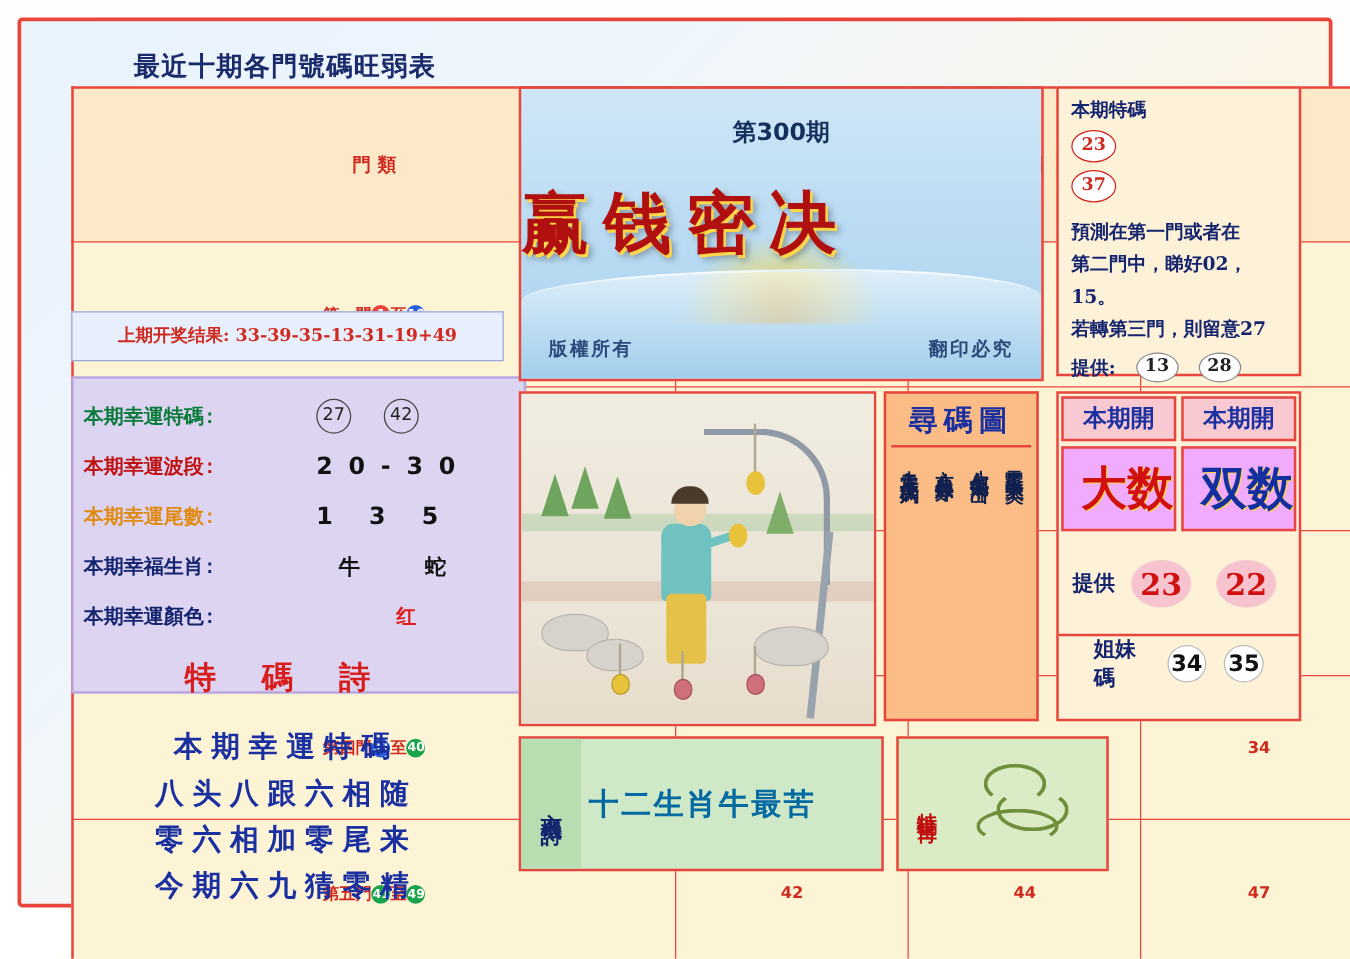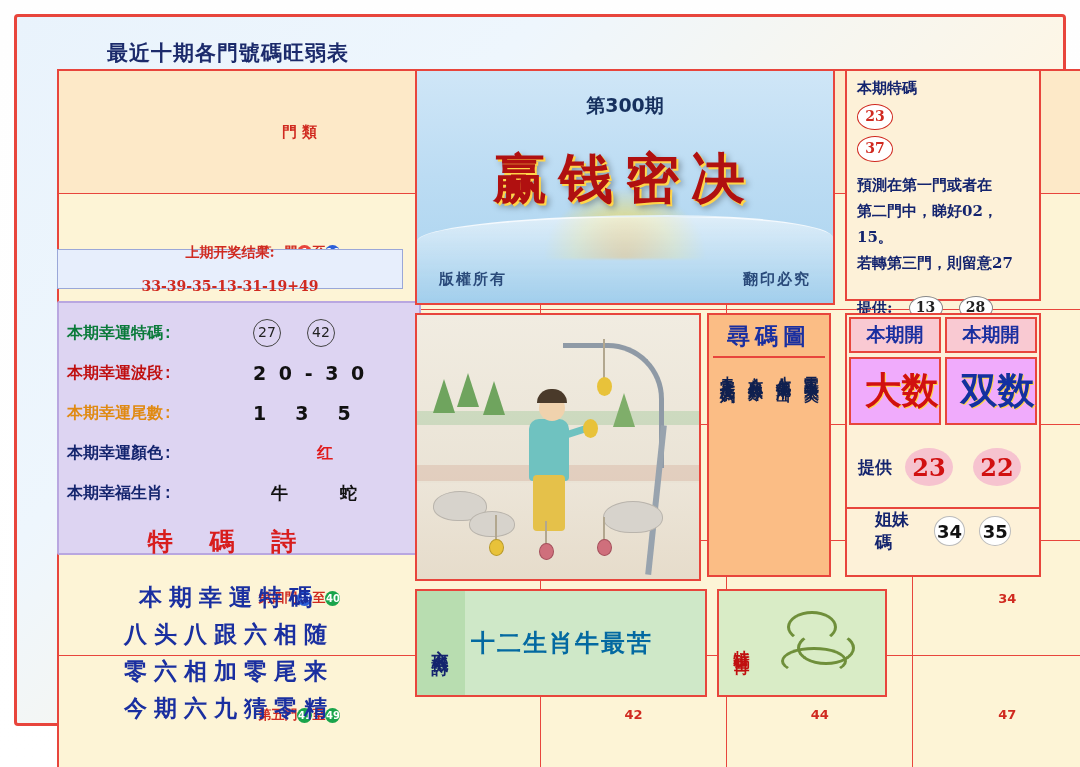--- a/index.html
+++ b/index.html
@@ -47,21 +47,20 @@
   .num-circ.green{background:#19a44b;}
   .val{color:#c23b2e;font-family:"DejaVu Sans","Liberation Sans",sans-serif;font-size:13px;}
 
   
   .lastres{
     position:absolute;left:40px;top:232px;width:344px;height:38px;
     border:1px solid #9aa7d8;background:#e7eefc;
     display:flex;align-items:center;justify-content:center;
     font-size:14px;font-weight:bold;color:#d02a20;
     font-family:"DejaVu Serif","Liberation Serif",serif;
-    flex-direction:column;
   }
   .lastres .lbl{color:#d02a20;}
 
   
   .lucky{
     position:absolute;left:40px;top:284px;width:344px;height:240px;
     border:2px solid #b9a7e0;background:#ddd4f2;border-radius:2px;
     padding:10px 8px 0 8px;
   }
   .lucky .row{display:flex;align-items:center;height:40px;}
@@ -97,21 +96,21 @@
   .banner{
     position:absolute;left:398px;top:52px;width:416px;height:232px;
     border:2px solid #e8453c;background:linear-gradient(180deg,#cfe6f7 0%,#bcdcf3 45%,#a9d3ef 100%);
     overflow:hidden;
   }
   .banner .issue{
     position:absolute;left:0;top:22px;width:100%;text-align:center;
     font-size:19px;color:#16305e;font-weight:bold;
   }
   .banner .bigword{
-    position:absolute;left:0;top:72px;width:100%;text-align:center;
+    position:absolute;left:0;top:72px;width:100%;
     font-family:"DejaVu Serif","Liberation Serif",serif;
     font-size:54px;font-weight:bold;letter-spacing:12px;
     color:#b01010;
     text-shadow:2px 2px 0 #ffd54a,4px 4px 6px rgba(0,0,0,.35);
   }
   .banner .flame{
     position:absolute;left:128px;top:118px;width:160px;height:70px;
     background:radial-gradient(ellipse at 50% 100%,rgba(255,160,20,.85) 0%,rgba(255,220,60,.45) 45%,rgba(255,255,255,0) 72%);
     filter:blur(1px);
   }
@@ -178,21 +177,21 @@
   }
   .tema .line1{display:flex;align-items:flex-start;gap:6px;font-family:"DejaVu Serif","Liberation Serif",serif;font-weight:bold;font-size:15px;color:#14246e;flex-direction:column;}
   .tema .oval{
     display:inline-block;min-width:26px;height:24px;line-height:22px;padding:0 4px;border-radius:50%;
     border:1.5px solid #d02a20;color:#d02a20;font-size:14px;text-align:center;background:#fff;
   }
   .tema .txt{
     margin-top:10px;font-family:"DejaVu Serif","Liberation Serif",serif;
     font-size:15px;font-weight:bold;color:#14246e;line-height:26px;
   }
-  .tema .prov-row{margin-top:20px;display:flex;align-items:center;gap:16px;font-family:"DejaVu Serif","Liberation Serif",serif;font-size:15px;font-weight:bold;color:#14246e;}
+  .tema .prov-row{margin-top:6px;display:flex;align-items:center;gap:16px;font-family:"DejaVu Serif","Liberation Serif",serif;font-size:15px;font-weight:bold;color:#14246e;}
   .tema .pill{
     display:inline-block;width:32px;height:22px;line-height:20px;border-radius:50%;
     border:1.5px solid #888;background:#fff;color:#222;font-size:14px;text-align:center;
   }
 
   
   .kai{
     position:absolute;left:828px;top:296px;width:196px;height:264px;
     border:2px solid #e8453c;background:#fdf1d8;box-sizing:border-box;
   }
@@ -353,30 +352,30 @@
       </div>
       <div class="row">
         <div class="lb" style="color:#e08a12">本期幸運尾數:</div>
         <div class="vals">
           <span class="big-num">1</span>
           <span class="big-num">3</span>
           <span class="big-num">5</span>
         </div>
       </div>
       <div class="row">
-        <div class="lb" style="color:#14246e">本期幸運顏色:</div>
-        <div class="vals" style="padding-left:70px">
-          <span class="redtxt">红</span>
-        </div>
-      </div>
-      <div class="row">
         <div class="lb" style="color:#14246e">本期幸福生肖:</div>
         <div class="vals" style="gap:52px;padding-left:24px">
           <span class="blacktxt">牛</span>
           <span class="blacktxt">蛇</span>
+        </div>
+      </div>
+      <div class="row">
+        <div class="lb" style="color:#14246e">本期幸運顏色:</div>
+        <div class="vals" style="padding-left:70px">
+          <span class="redtxt">红</span>
         </div>
       </div>
     </div>
 
     <div class="poem-title">特 碼 詩</div>
     <div class="poem">
       <div class="pline">本期幸運特碼</div>
       <div class="pline">八头八跟六相随</div>
       <div class="pline">零六相加零尾来</div>
       <div class="pline">今期六九猜零精</div>

